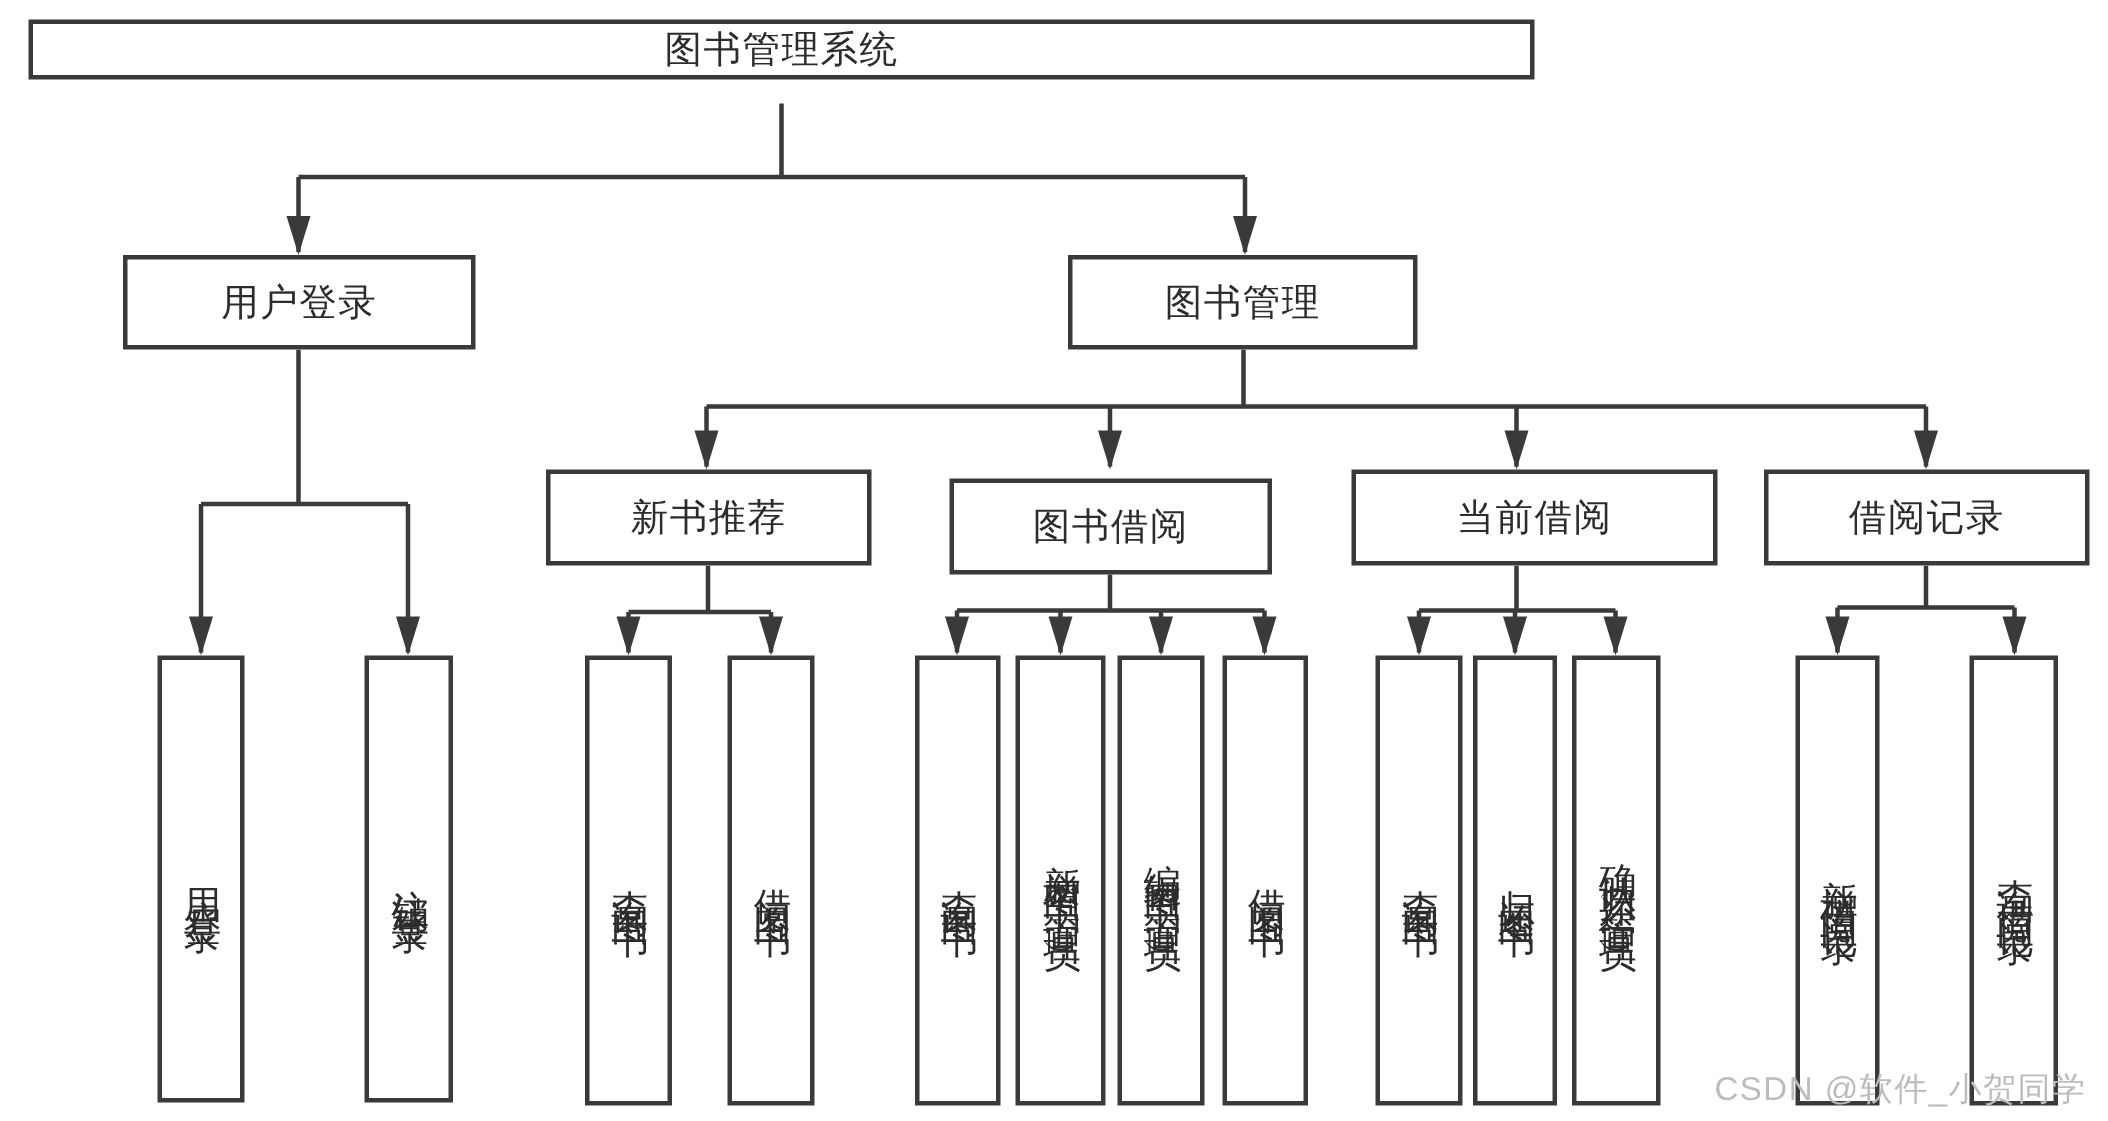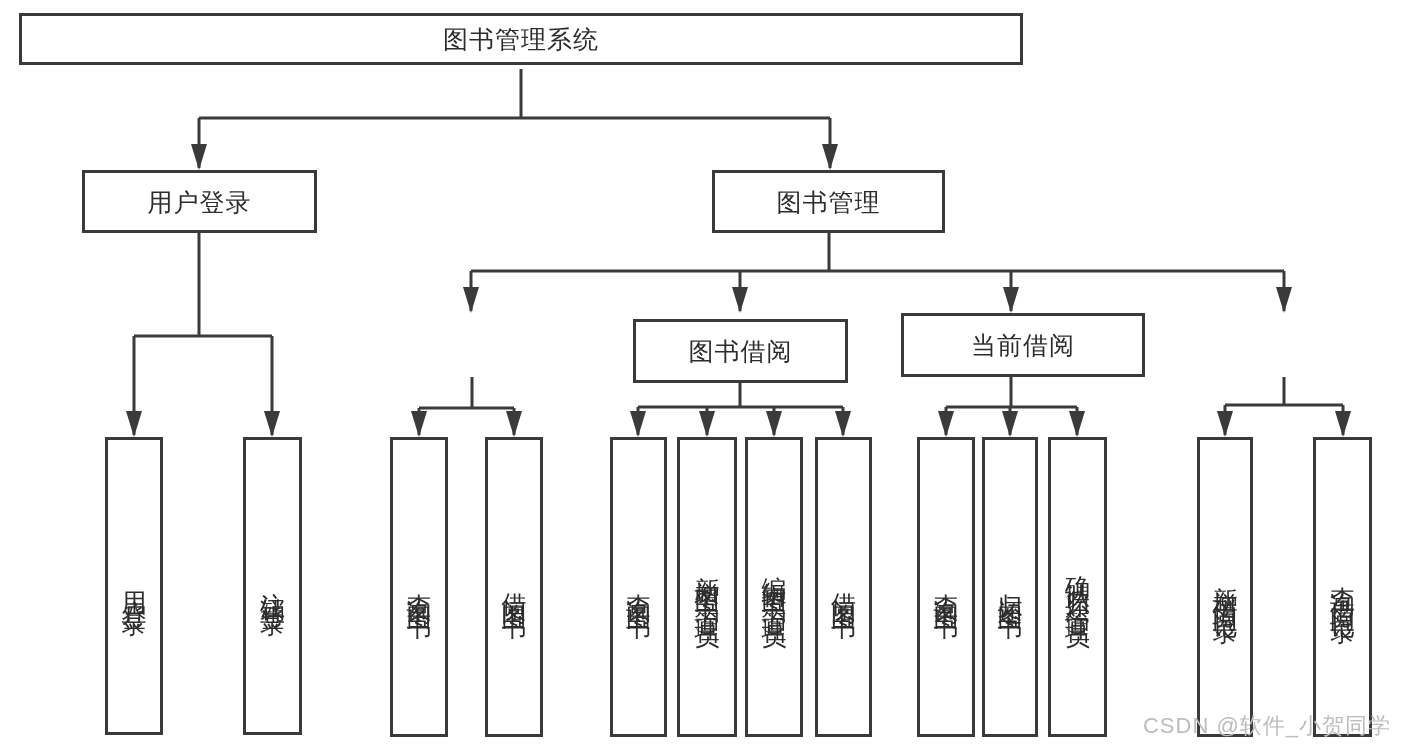--- a/index.html
+++ b/index.html
@@ -69,36 +69,42 @@
     <path class="line" d="M740 377 V407 M638 407 H843 M638 407 V435 M707 407 V435 M774 407 V435 M843 407 V435"></path>
     <path class="arrow" d="M630 411 h16 L638 437 z M699 411 h16 L707 437 z M766 411 h16 L774 437 z M835 411 h16 L843 437 z"></path>
 
     <path class="line" d="M1011 377 V407 M946 407 H1077 M946 407 V435 M1010 407 V435 M1077 407 V435"></path>
     <path class="arrow" d="M938 411 h16 L946 437 z M1002 411 h16 L1010 437 z M1069 411 h16 L1077 437 z"></path>
 
     <path class="line" d="M1284 377 V405 M1225 405 H1343 M1225 405 V435 M1343 405 V435"></path>
     <path class="arrow" d="M1217 411 h16 L1225 437 z M1335 411 h16 L1343 437 z"></path>
   </svg>
 
-  <div class="node" style="left:19px;top:13px;width:1004px;height:52px">
+  <div class="node" style="left:19px;top:13px;width:1004px;height:40px">
     <span class="lbl">图书管理系统</span>
   </div>
 
   <div class="node" style="left:82px;top:170px;width:235px;height:63px">
     <span class="lbl">用户登录</span>
   </div>
   <div class="node" style="left:712px;top:170px;width:233px;height:63px">
     <span class="lbl">图书管理</span>
   </div>
 
+  <div class="node" style="left:364px;top:313px;width:217px;height:64px">
+    <span class="lbl">新书推荐</span>
+  </div>
   <div class="node" style="left:633px;top:319px;width:215px;height:64px">
     <span class="lbl">图书借阅</span>
   </div>
   <div class="node" style="left:901px;top:313px;width:244px;height:64px">
     <span class="lbl">当前借阅</span>
+  </div>
+  <div class="node" style="left:1176px;top:313px;width:217px;height:64px">
+    <span class="lbl">借阅记录</span>
   </div>
 
   <div class="node vert" style="left:105px;top:437px;width:58px;height:298px">
     <span class="lbl">用户登录</span>
   </div>
   <div class="node vert" style="left:243px;top:437px;width:59px;height:298px">
     <span class="lbl">注销登录</span>
   </div>
 
   <div class="node vert" style="left:390px;top:437px;width:58px;height:300px">

